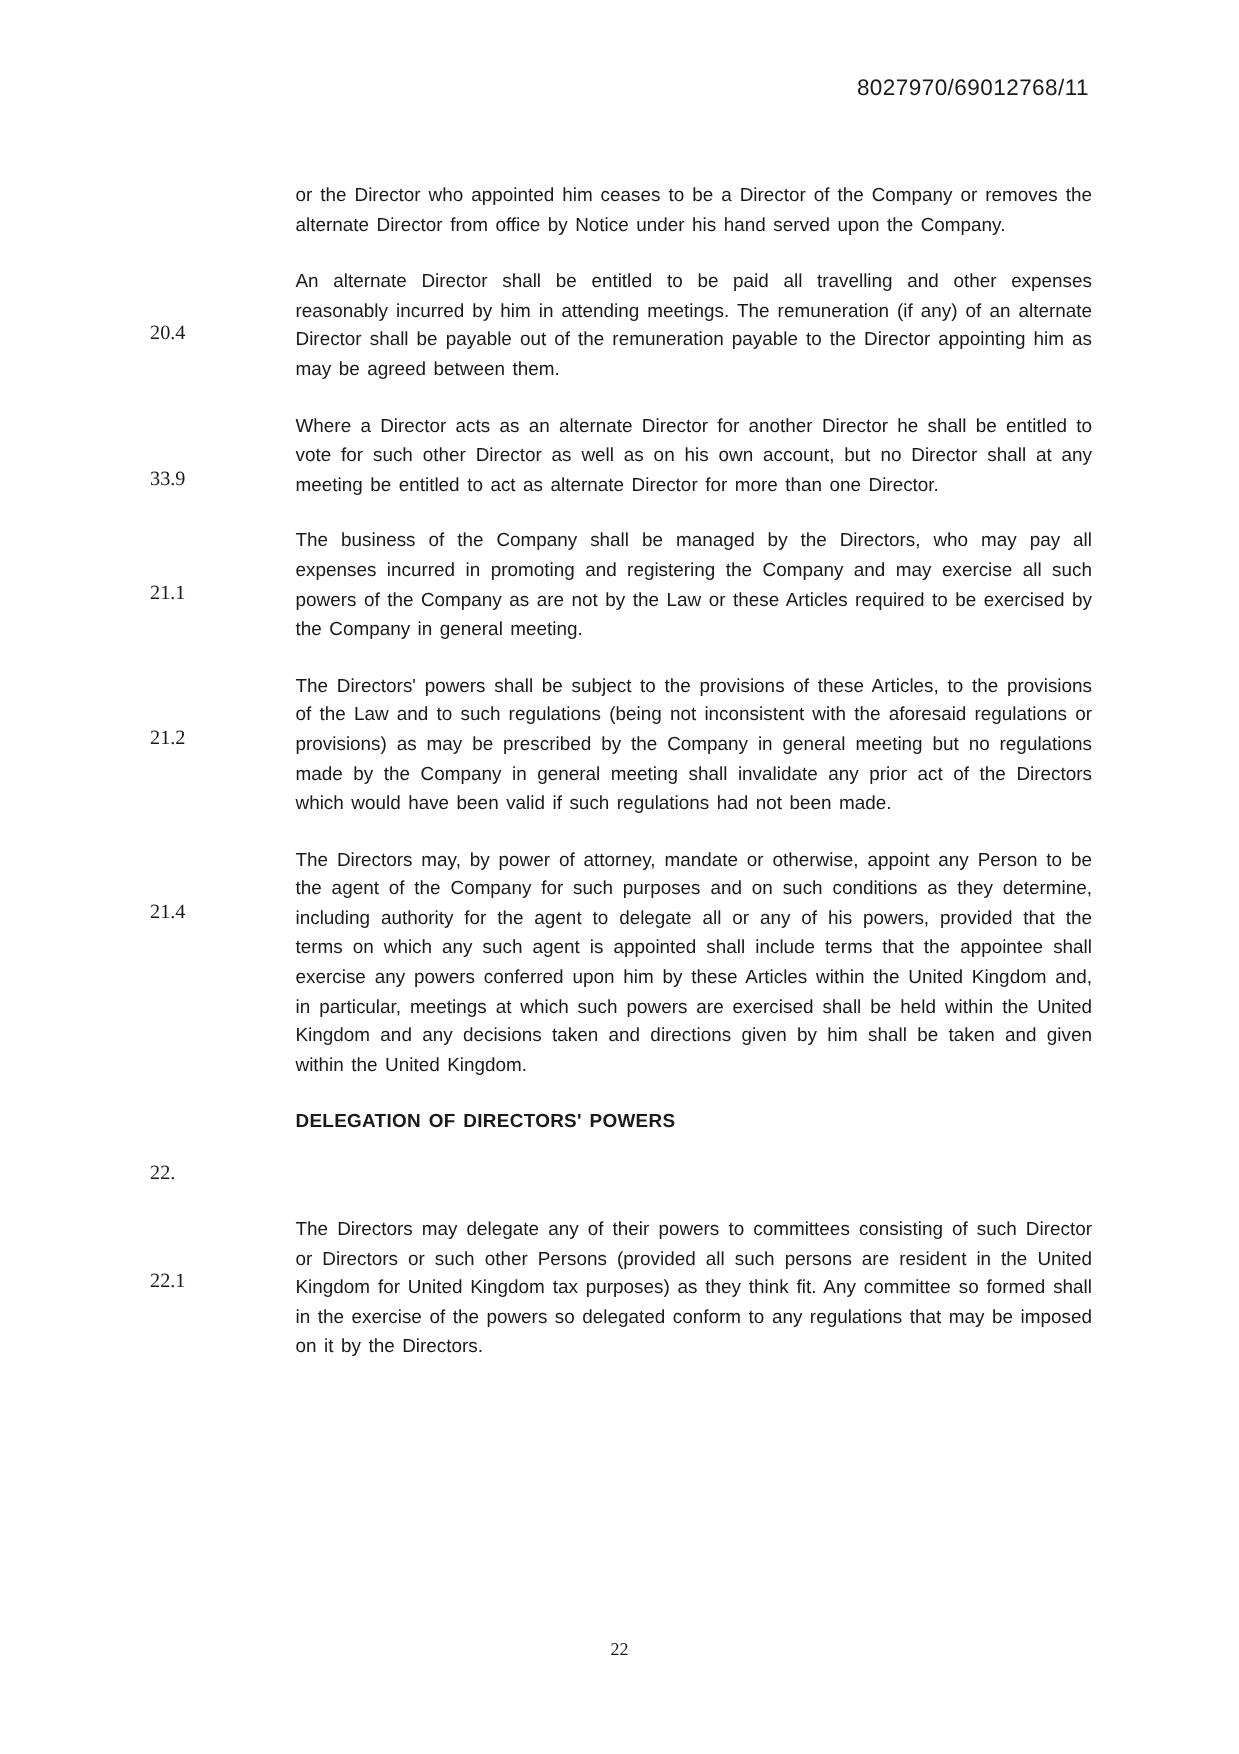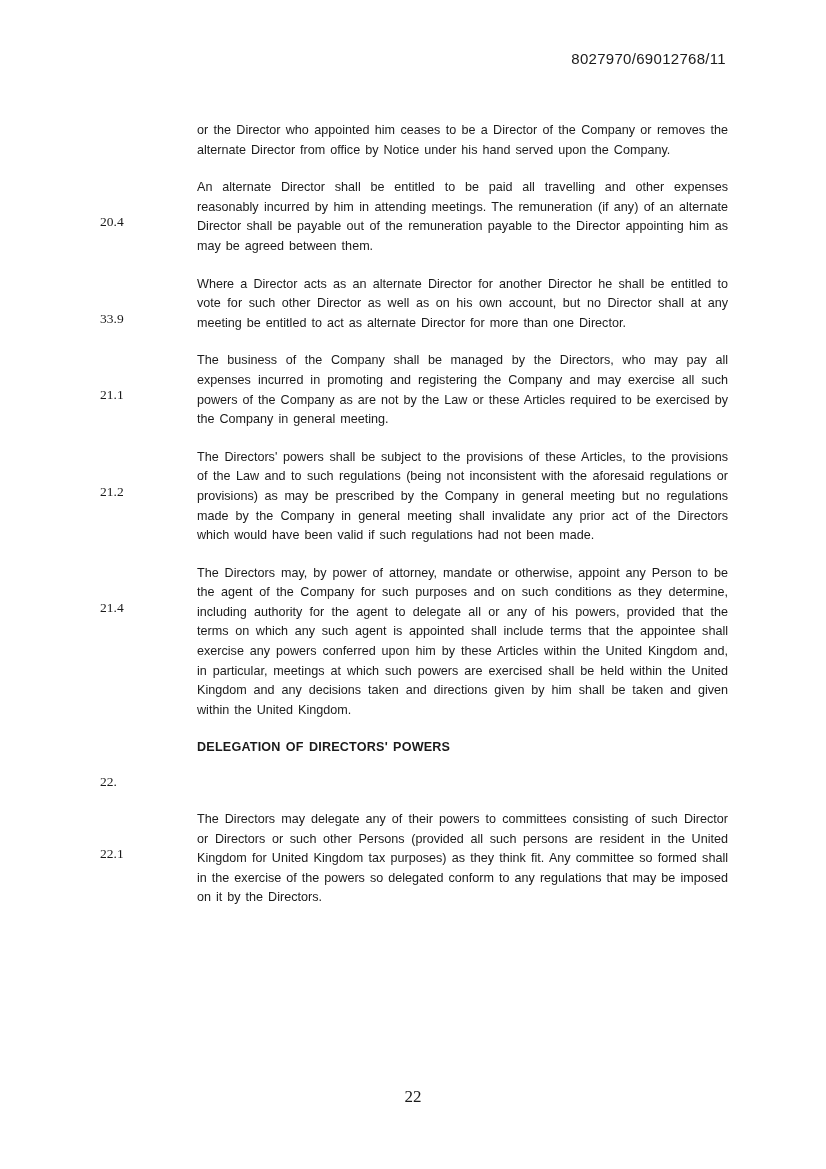--- a/index.html
+++ b/index.html
@@ -50,21 +50,21 @@
     text-align: left;
     letter-spacing: 0.2px;
   }
   .footer {
     position: absolute;
     bottom: 62px;
     left: 0;
     width: 100%;
     text-align: center;
     font-family: "Liberation Serif", serif;
-    font-size: 17px;
+    font-size: 12px;
   }
 </style>
 </head>
 <body>
 
 <div>
 
   <div class="doc-ref">8027970/69012768/11</div>
 
   <div class="content">

